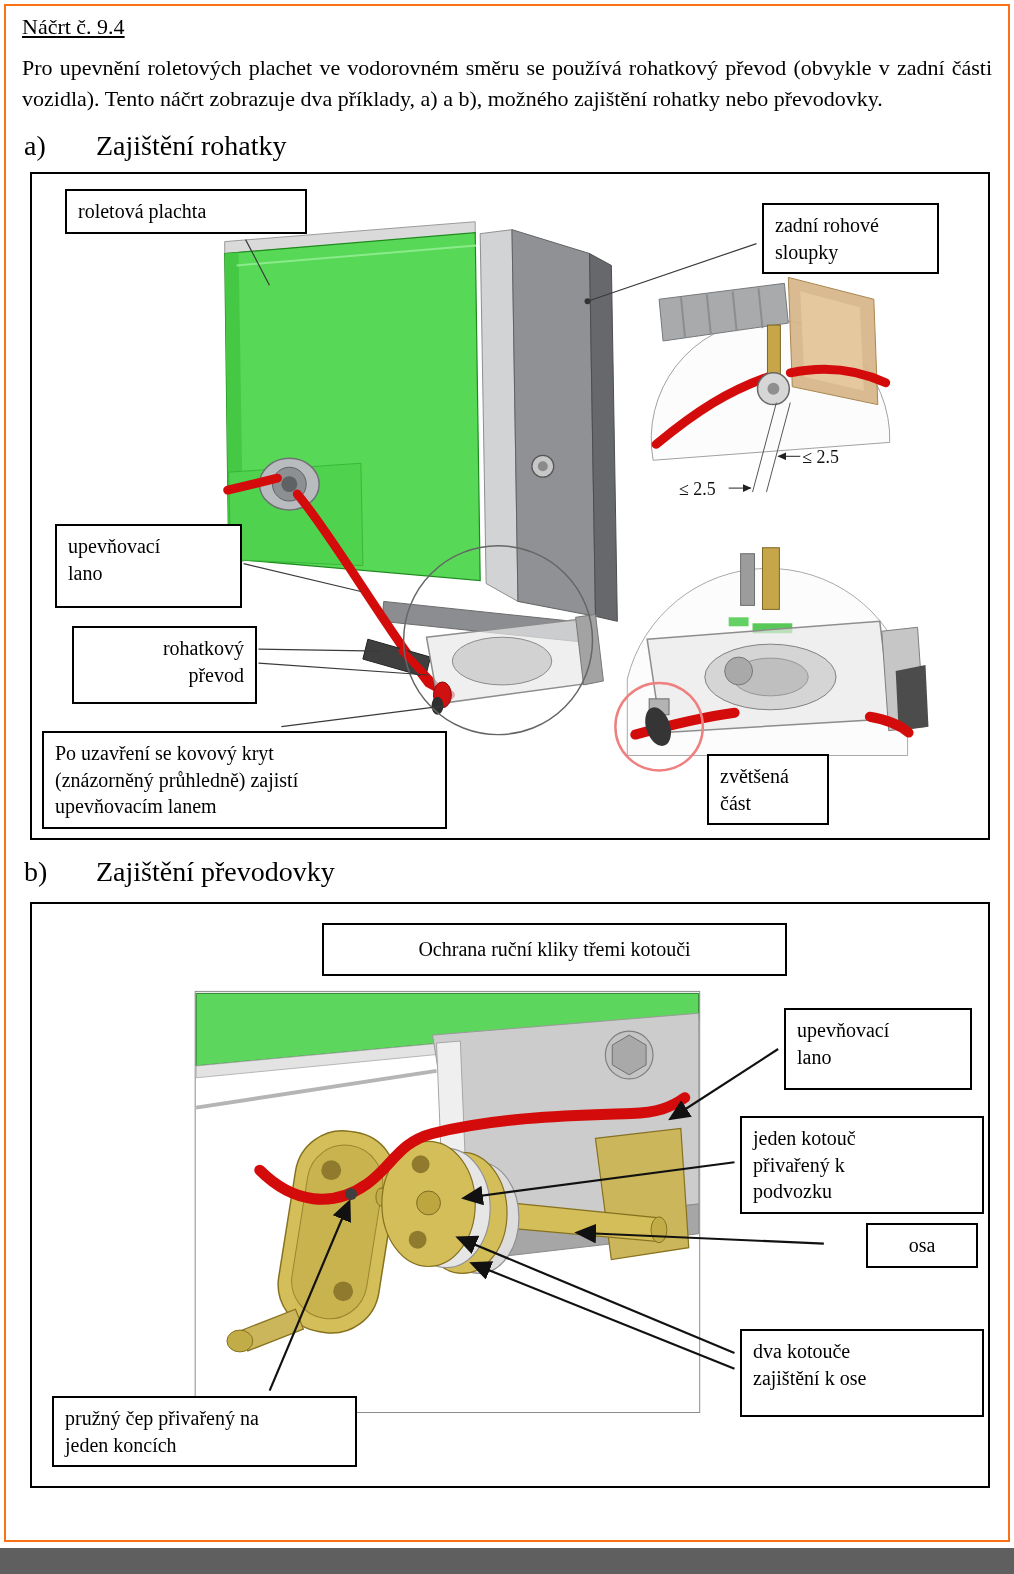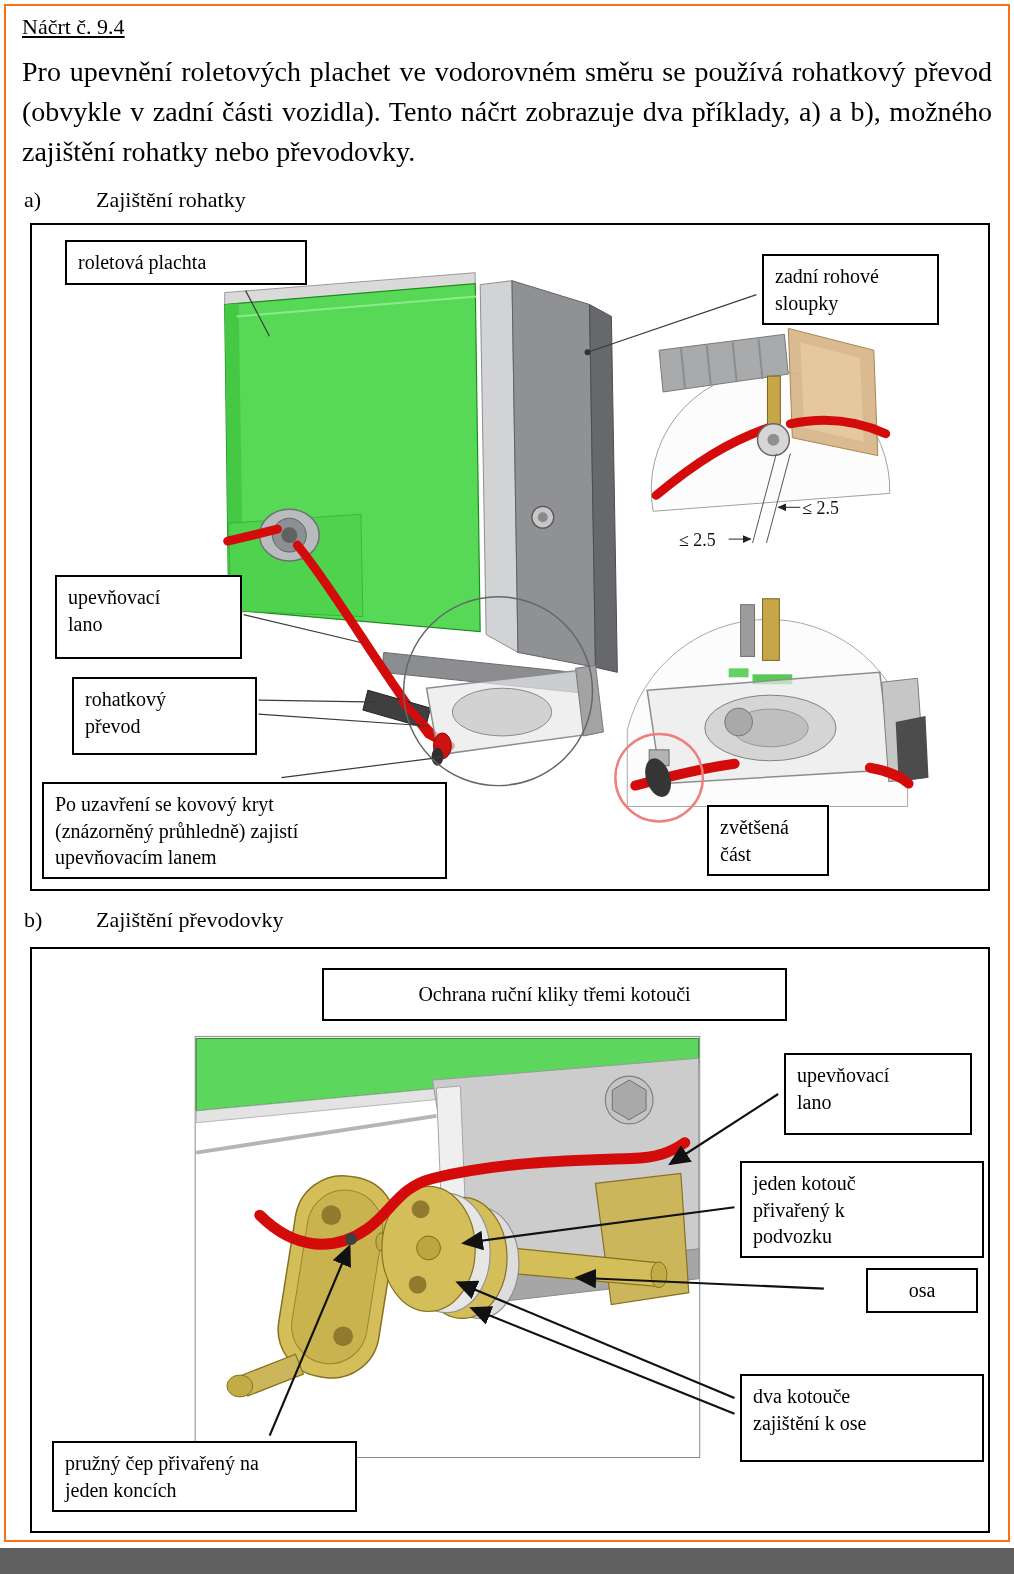--- a/index.html
+++ b/index.html
@@ -22,25 +22,25 @@
     position:absolute; left:0; top:1548px;
     width:1014px; height:26px;
     background:#5f5f5f;
   }
   .doc-title {
     font-size:22px; font-weight:normal;
     text-decoration:underline;
     margin:2px 0 0 2px;
   }
   .intro {
-    font-size:28px; line-height:1.42;
+    font-size:22px; line-height:1.42;
     text-align:justify;
     margin:12px 2px 0 2px;
   }
-  .section-row { font-size:22px; margin:16px 0 10px 4px; }
+  .section-row { font-size:28px; margin:16px 0 10px 4px; }
   .section-row .marker { display:inline-block; width:72px; }
   .figure {
     position:relative;
     width:960px;
     margin-left:10px;
     border:2px solid #000;
     background:#fff;
   }
   #fig-a { height:668px; margin-top:6px; }
   #fig-b { height:586px; margin-top:14px; }
@@ -170,21 +170,21 @@
         <line x1="227" y1="492" x2="398" y2="504"></line>
         <line x1="250" y1="556" x2="414" y2="535"></line>
       </g>
     </svg>
 
     <div class="callout" style="left:730px; top:29px; width:177px;"><span>zadní rohové
 sloupky</span></div>
     <div class="callout" style="left:33px; top:15px; width:242px;"><span>roletová plachta</span></div>
     <div class="callout" style="left:23px; top:350px; width:187px; min-height:84px;"><span>upevňovací
 lano</span></div>
-    <div class="callout" style="left:40px; top:452px; width:185px; min-height:78px;"><span>rohatkový
+    <div class="callout" style="left:40px; top:452px; width:185px; min-height:78px;text-align:right;"><span>rohatkový
 převod</span></div>
     <div class="callout" style="left:10px; top:557px; width:405px;"><span>Po uzavření se kovový kryt
 (znázorněný průhledně) zajistí
 upevňovacím lanem</span></div>
     <div class="callout" style="left:675px; top:580px; width:122px;"><span>zvětšená
 část</span></div>
   </div>
 
   <div class="section-row">
     <span class="marker">b)</span><span>Zajištění převodovky</span>

